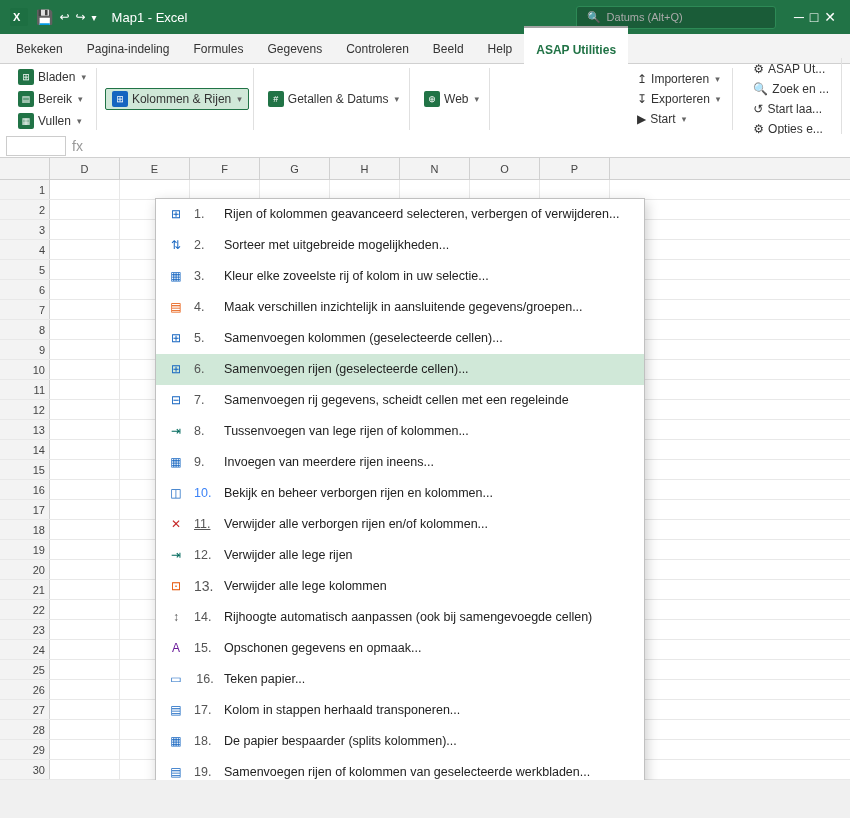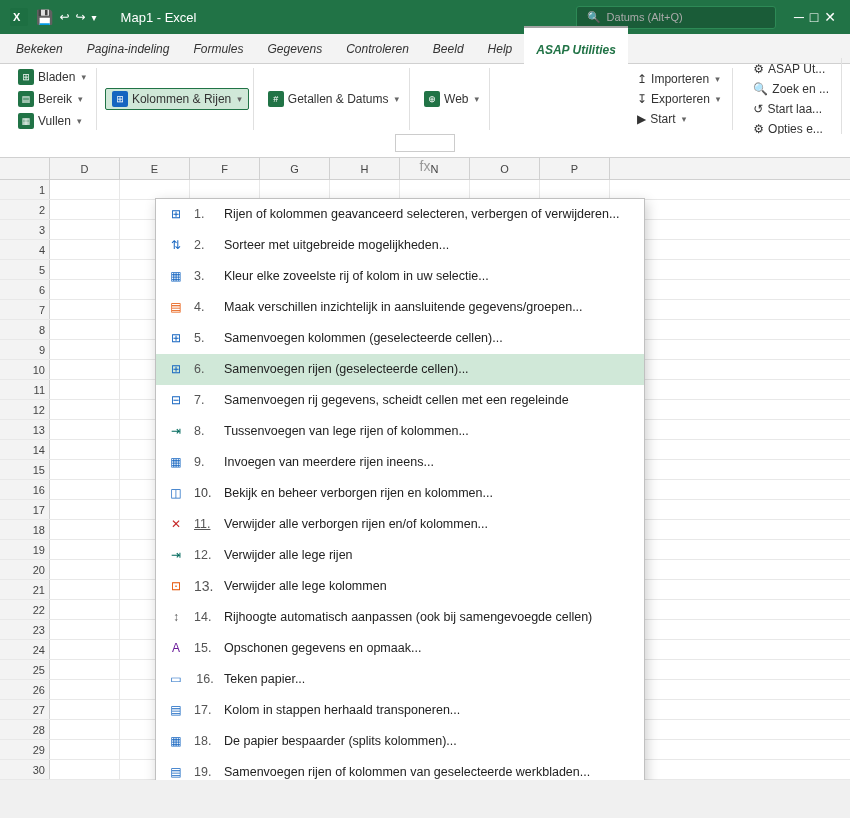--- a/index.html
+++ b/index.html
@@ -10,21 +10,21 @@
       background: #217346;
       color: white;
       height: 34px;
       display: flex;
       align-items: center;
       padding: 0 10px;
       gap: 8px;
     }
     .title-bar-icons { display: flex; gap: 6px; align-items: center; }
     .title-icon { width: 18px; height: 18px; display: flex; align-items: center; justify-content: center; color: white; font-size: 14px; }
-    .title-text { color: white; font-size: 13px; margin-left: 16px; }
+    .title-text { color: white; font-size: 13px; margin-left: 7px; }
     .title-search {
       margin-left: auto;
       background: #1a5c38;
       border: 1px solid #2d8a56;
       border-radius: 3px;
       color: #ccc;
       padding: 4px 10px;
       display: flex;
       align-items: center;
       gap: 6px;
@@ -40,21 +40,20 @@
       background: #f3f3f3;
     }
     .ribbon-tab {
       padding: 22px 12px;
       font-size: 12px;
       cursor: pointer;
       color: #333;
       height: 100%;
       display: flex;
       align-items: center;
-      font-style: italic;
     }
     .ribbon-tab.active {
       background: white;
       color: #217346;
       font-weight: 600;
       border-top: 2px solid #a3a3a3;
     }
     .ribbon-content {
       height: 70px;
       background: white;
@@ -129,21 +128,20 @@
 
     
     .formula-bar {
       background: white;
       border-bottom: 1px solid #d0d0d0;
       height: 24px;
       display: flex;
       align-items: center;
       padding: 0 6px;
       gap: 6px;
-      flex-direction: column;
     }
     .name-box {
       width: 60px;
       font-size: 12px;
       color: #333;
       border: 1px solid #ccc;
       padding: 1px 4px;
       height: 20px;
     }
     .formula-divider { color: #999; font-size: 14px; }
@@ -760,21 +758,21 @@
         <span style="min-width: 22px; color: rgb(85, 85, 85); font-size: 12.5px;">8.</span>
         <span class="item-text">Tussenvoegen van lege rijen of kolommen...</span>
       </div>
       <div class="dropdown-item">
         <span class="item-icon icon-blue">▦</span>
         <span style="min-width: 22px; color: rgb(85, 85, 85); font-size: 12.5px;">9.</span>
         <span class="item-text">Invoegen van meerdere rijen ineens...</span>
       </div>
       <div class="dropdown-item">
         <span class="item-icon icon-blue">◫</span>
-        <span style="min-width: 22px; color: #404040; font-size: 12.5px;">10.</span>
+        <span style="min-width: 22px; color: #3b82f6; font-size: 12.5px;">10.</span>
         <span class="item-text">Bekijk en beheer verborgen rijen en kolommen...</span>
       </div>
       <div class="dropdown-item">
         <span class="item-icon icon-red">✕</span>
         <span style="min-width: 22px; color: rgb(85, 85, 85); font-size: 12.5px; text-decoration: underline;">11.</span>
         <span class="item-text">Verwijder alle verborgen rijen en/of kolommen...</span>
       </div>
       <div class="dropdown-item">
         <span class="item-icon icon-teal">⇥</span>
         <span style="min-width: 22px; color: rgb(85, 85, 85); font-size: 12.5px;">12.</span>

